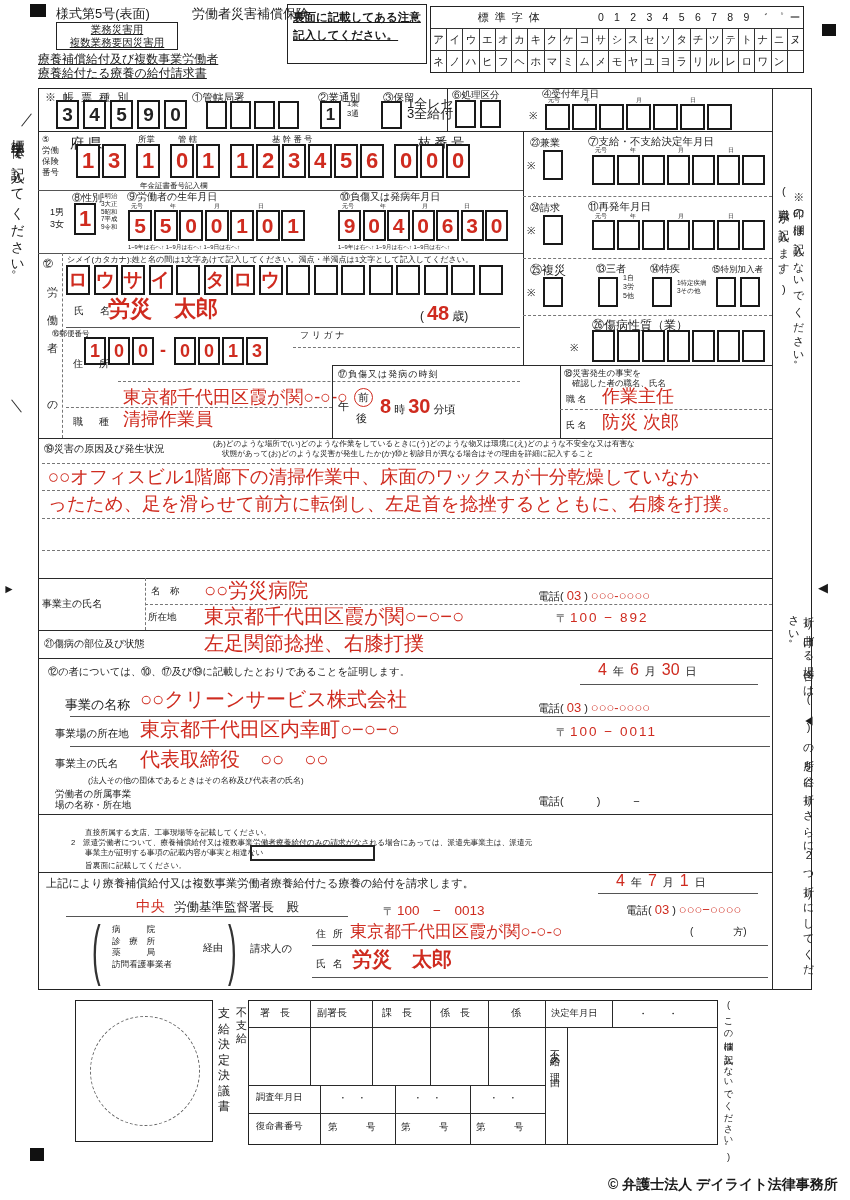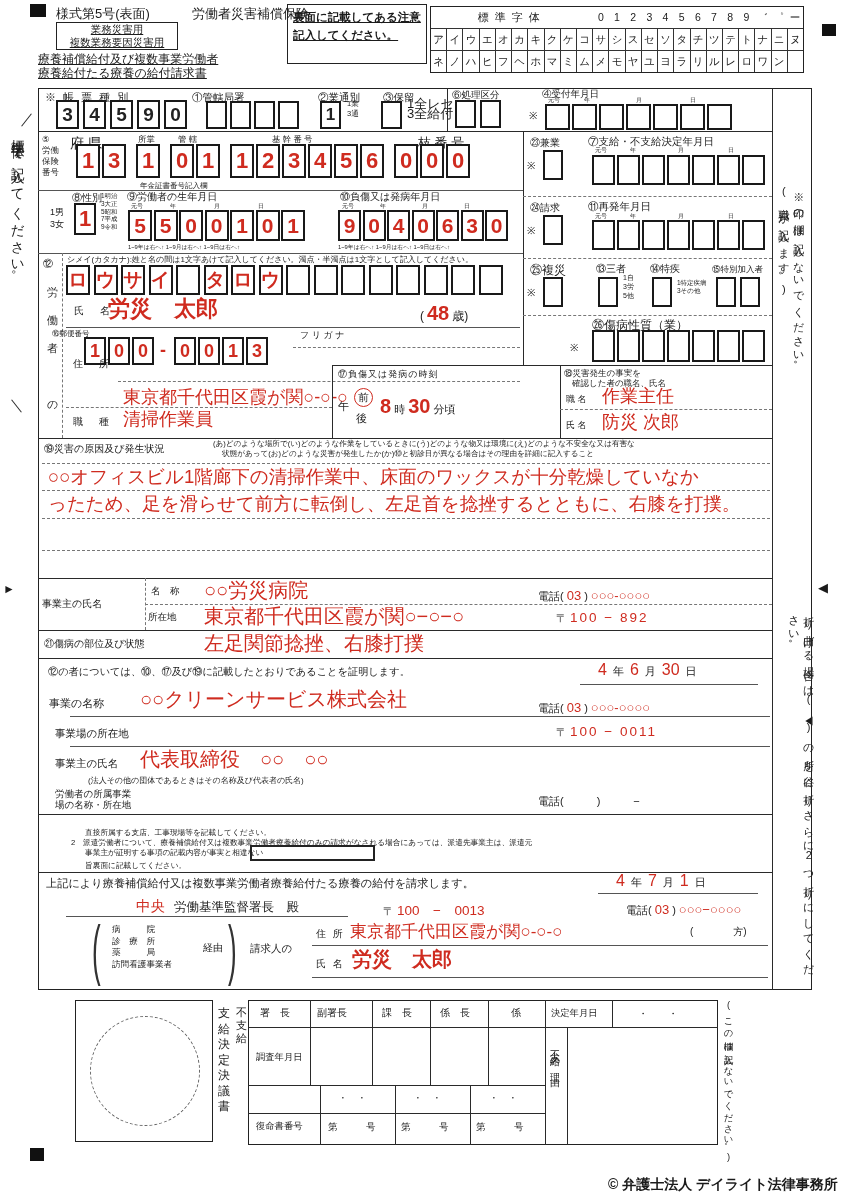--- a/index.html
+++ b/index.html
@@ -446,30 +446,31 @@
   <div class="inl" style="left:598px;top:661px;gap:6px">
     <span class="red" style="font-size:16px">4</span>
     <span style="font-size:11px">年</span>
     <span class="red" style="font-size:16px">6</span>
     <span style="font-size:11px">月</span>
     <span class="red" style="font-size:16px">30</span>
     <span style="font-size:11px">日</span>
   </div>
   <div class="hl thin" style="left:580px;top:684px;width:178px"></div>
 
-  <div class="t" style="left:49px;top:697px;font-size:11px">事業の名称</div>
+  <div class="t" style="left:65px;top:697px;font-size:13px">事業の名称</div>
   <div class="t red" style="left:140px;top:688px;font-size:20px">○○クリーンサービス株式会社</div>
   <div class="inl" style="left:538px;top:700px">
     <span style="font-size:11px">電話(</span>
     <span class="red" style="font-size:13px">03</span>
     <span style="font-size:11px">)</span>
     <span class="red" style="font-size:13px">○○○-○○○○</span>
   </div>
   <div class="hl thin" style="left:70px;top:716px;width:700px"></div>
   <div class="t" style="left:55px;top:727px;font-size:10.5px">事業場の所在地</div>
+  <div class="t red" style="left:140px;top:718px;font-size:20px">東京都千代田区内幸町○−○−○</div>
   <div class="inl" style="left:556px;top:724px">
     <span style="font-size:11px">〒</span>
     <span class="red" style="font-size:13.5px;letter-spacing:2px">100 − 0011</span>
   </div>
   <div class="hl thin" style="left:70px;top:746px;width:700px"></div>
   <div class="t" style="left:55px;top:757px;font-size:10.5px">事業主の氏名</div>
   <div class="t red" style="left:140px;top:748px;font-size:20px">代表取締役　○○　○○</div>
   <div class="t" style="left:88px;top:776px;font-size:8px">(法人その他の団体であるときはその名称及び代表者の氏名)</div>
   <div class="t" style="left:55px;top:788px;font-size:9.5px">労働者の所属事業</div>
   <div class="t" style="left:55px;top:799px;font-size:9.5px">場の名称・所在地</div>
@@ -552,21 +553,21 @@
   <div class="vl" style="left:470px;top:1085px;height:60px"></div>
 
   <div class="t" style="left:260px;top:1007px;font-size:10px">署　長</div>
   <div class="t" style="left:317px;top:1007px;font-size:10px">副署長</div>
   <div class="t" style="left:382px;top:1007px;font-size:10px">課　長</div>
   <div class="t" style="left:440px;top:1007px;font-size:10px">係　長</div>
   <div class="t" style="left:511px;top:1007px;font-size:10px">係</div>
   <div class="t" style="left:551px;top:1008px;font-size:9.3px">決定年月日</div>
   <div class="t" style="left:638px;top:1008px;font-size:10px">・　　・</div>
   <div class="vt" style="left:548px;top:1042px;font-size:10px;height:100px;letter-spacing:3px">不支給の理由</div>
-  <div class="t" style="left:256px;top:1052px;font-size:9.3px">調査年月日</div>
+  <div class="t" style="left:256px;top:1092px;font-size:9.3px">調査年月日</div>
   <div class="t" style="left:338px;top:1092px;font-size:9.5px">・　・</div>
   <div class="t" style="left:413px;top:1092px;font-size:9.5px">・　・</div>
   <div class="t" style="left:489px;top:1092px;font-size:9.5px">・　・</div>
   <div class="t" style="left:256px;top:1121px;font-size:9.3px">復命書番号</div>
   <div class="t" style="left:328px;top:1121px;font-size:9.5px">第　　　号</div>
   <div class="t" style="left:401px;top:1121px;font-size:9.5px">第　　　号</div>
   <div class="t" style="left:476px;top:1121px;font-size:9.5px">第　　　号</div>
   <div class="vt" style="left:722px;top:1000px;font-size:9.3px;height:170px;letter-spacing:1px">(この欄は記入しないでください。)</div>
 
   <div class="t b" style="left:608px;top:1176px;font-size:14px">© 弁護士法人 デイライト法律事務所</div>

